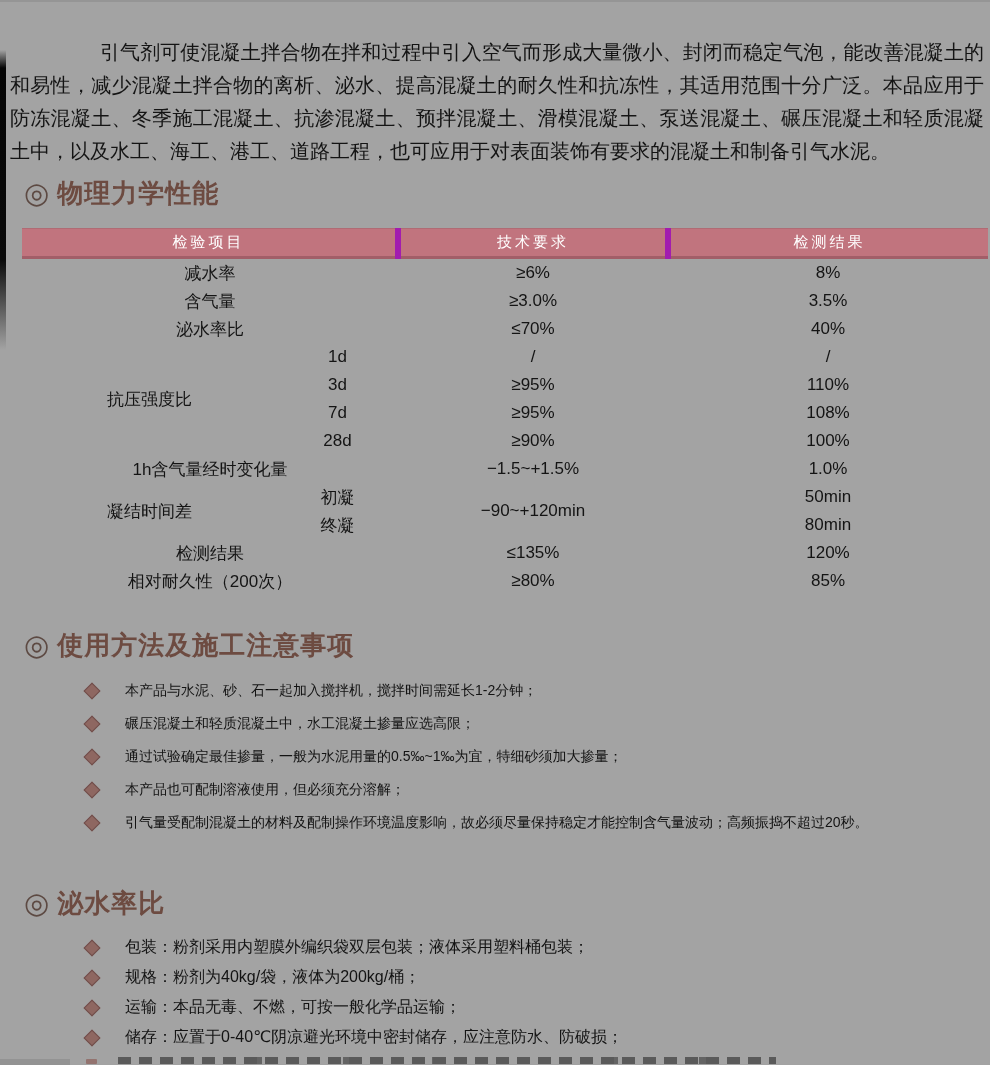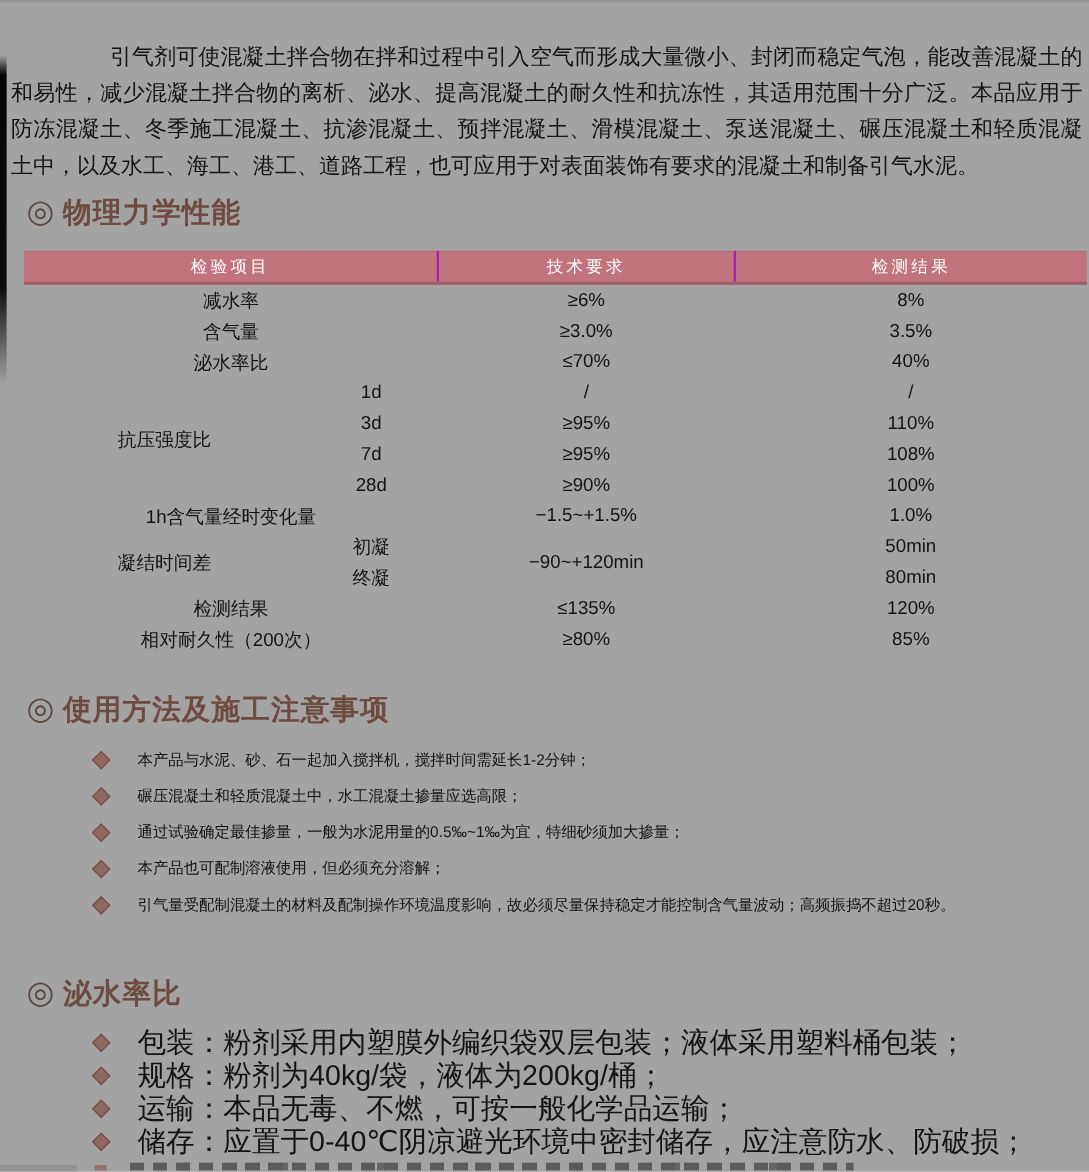--- a/index.html
+++ b/index.html
@@ -46,33 +46,33 @@
     position:absolute;left:22px;top:228px;
     width:966px;border-collapse:collapse;table-layout:fixed;
   }
   .tbl th{
     background:#c1747e;color:#ffffff;
     font-weight:normal;font-size:15px;letter-spacing:3px;
     height:25px;
     border-top:1px solid #b06b74;
     border-bottom:3px solid #a25e68;
   }
-  .tbl th + th{border-left:2px solid #a21caf;}
+  .tbl th + th{border-left:6px solid #a21caf;}
   .tbl td{
     height:28px;text-align:center;vertical-align:middle;
     font-size:17px;color:#141414;padding:0;
   }
   .tbl td.item{font-size:17px;}
   .tbl td.group{font-size:17px;}
   .tbl td.sub{font-size:17px;}
   
   .blist{position:absolute;left:84px;}
   .brow{display:flex;align-items:flex-start;}
   .blist.usage .brow{line-height:33px;font-size:14px;}
-  .blist.pack  .brow{line-height:30px;font-size:26px;}
+  .blist.pack  .brow{line-height:30px;font-size:16px;}
   .dia-wrap{width:16px;flex:0 0 16px;margin-right:25px;display:flex;justify-content:center;}
   .usage .dia-wrap{margin-top:11px;}
   .pack  .dia-wrap{margin-top:10px;}
   .diamond{
     width:10px;height:10px;background:#8e6761;
     border:1.5px solid #6f4d4a;transform:rotate(45deg);
   }
   .btext{color:#131313;max-width:820px;text-align:justify;}
   
   .cutoff{

